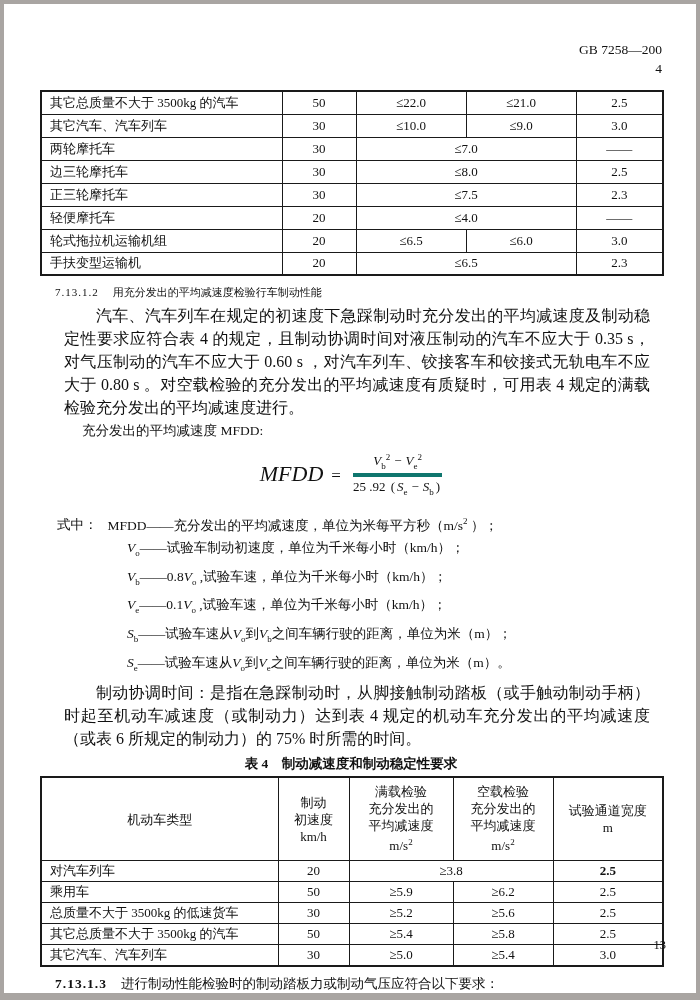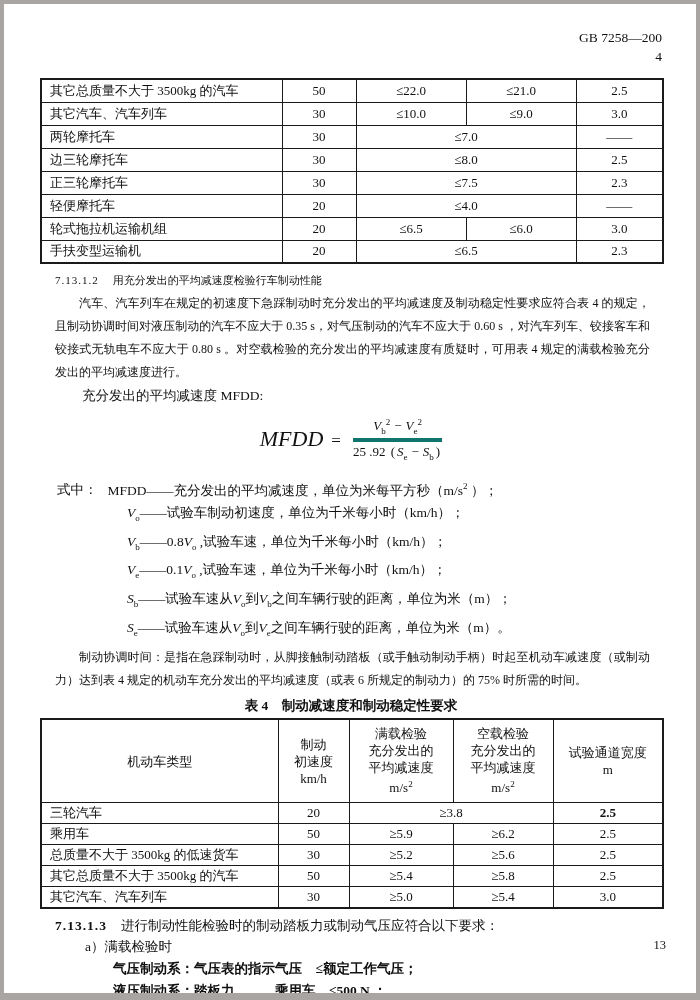--- a/index.html
+++ b/index.html
@@ -9,40 +9,40 @@
     background: #a9a5a2;
     font-family: "Liberation Serif", "DejaVu Serif", serif;
     color: #111;
     position: relative;
     overflow: hidden;
   }
   .page {
     position: absolute; top: 4px; left: 4px;
     width: 692px; height: 989px;
     background: #ffffff;
-    padding: 0 34px 0 36px;
+    padding: 12px 34px 0 36px;
     overflow: hidden;
   }
   
   .hdr { margin-top: 24px; text-align: right; font-size: 13.5px; line-height: 19px; }
   
   table { border-collapse: collapse; width: 622px; table-layout: fixed; }
   table, td { border: 1px solid #1a1a1a; }
   table { border-width: 2px; }
   td { font-size: 13px; padding: 1px 4px; text-align: center; vertical-align: middle; }
   td.c-type { text-align: left; padding-left: 8px; }
   .t1 { margin-top: 12px; }
   .t1 td { height: 23px; }
   .t2 td { height: 20px; }
   .t2 td.h { font-size: 13px; line-height: 17px; padding: 5px 2px; height: auto; }
   .bold { font-weight: bold; }
   
   .sec-heading { margin: 6px 12px 0 15px; font-weight: normal; font-size: 11px; line-height: 20px; }
   .sec-heading .num { margin-right: 14px; letter-spacing: 1px; }
-  .para { margin: 2px 12px 0 15px; font-size: 12px; line-height: 23px; text-align: justify; text-indent: 2em; }
+  .para { margin: 2px 12px 0 24px; font-size: 16px; line-height: 23px; text-align: justify; text-indent: 2em; }
   .lead { margin: 0 12px 0 15px; font-size: 13.5px; line-height: 23px; text-indent: 2em; }
   
   .formula { margin: 10px 0 6px 0; display: flex; justify-content: center; align-items: center; gap: 12px; }
   .f-mfdd { font-style: italic; font-size: 22px; }
   .f-eq { font-size: 17px; margin-left: 8px; }
   .frac { display: inline-block; text-align: center; font-size: 13px; }
   .frac .num { display: block; border-bottom: 4px solid #0f766e; padding: 0 10px 2px 10px; }
   .frac .den { display: block; padding-top: 2px; }
   .frac i { font-style: italic; }
   .frac .op { margin: 0 4px; }
@@ -194,21 +194,21 @@
             <div>充分发出的</div>
             <div>平均减速度</div>
             <div><span>m/s</span><sup class="s">2</sup></div>
         </td>
         <td class="h">
           <div>试验通道宽度</div>
             <div>m</div>
         </td>
       </tr>
       <tr>
-        <td class="c-type">三轮汽车</td>
+        <td class="c-type">对汽车列车</td>
         <td>20</td>
         <td colspan="2">≥3.8</td>
         <td class="bold">2.5</td>
       </tr>
       <tr>
         <td class="c-type">乘用车</td>
         <td>50</td>
         <td>≥5.9</td>
         <td>≥6.2</td>
         <td>2.5</td>

